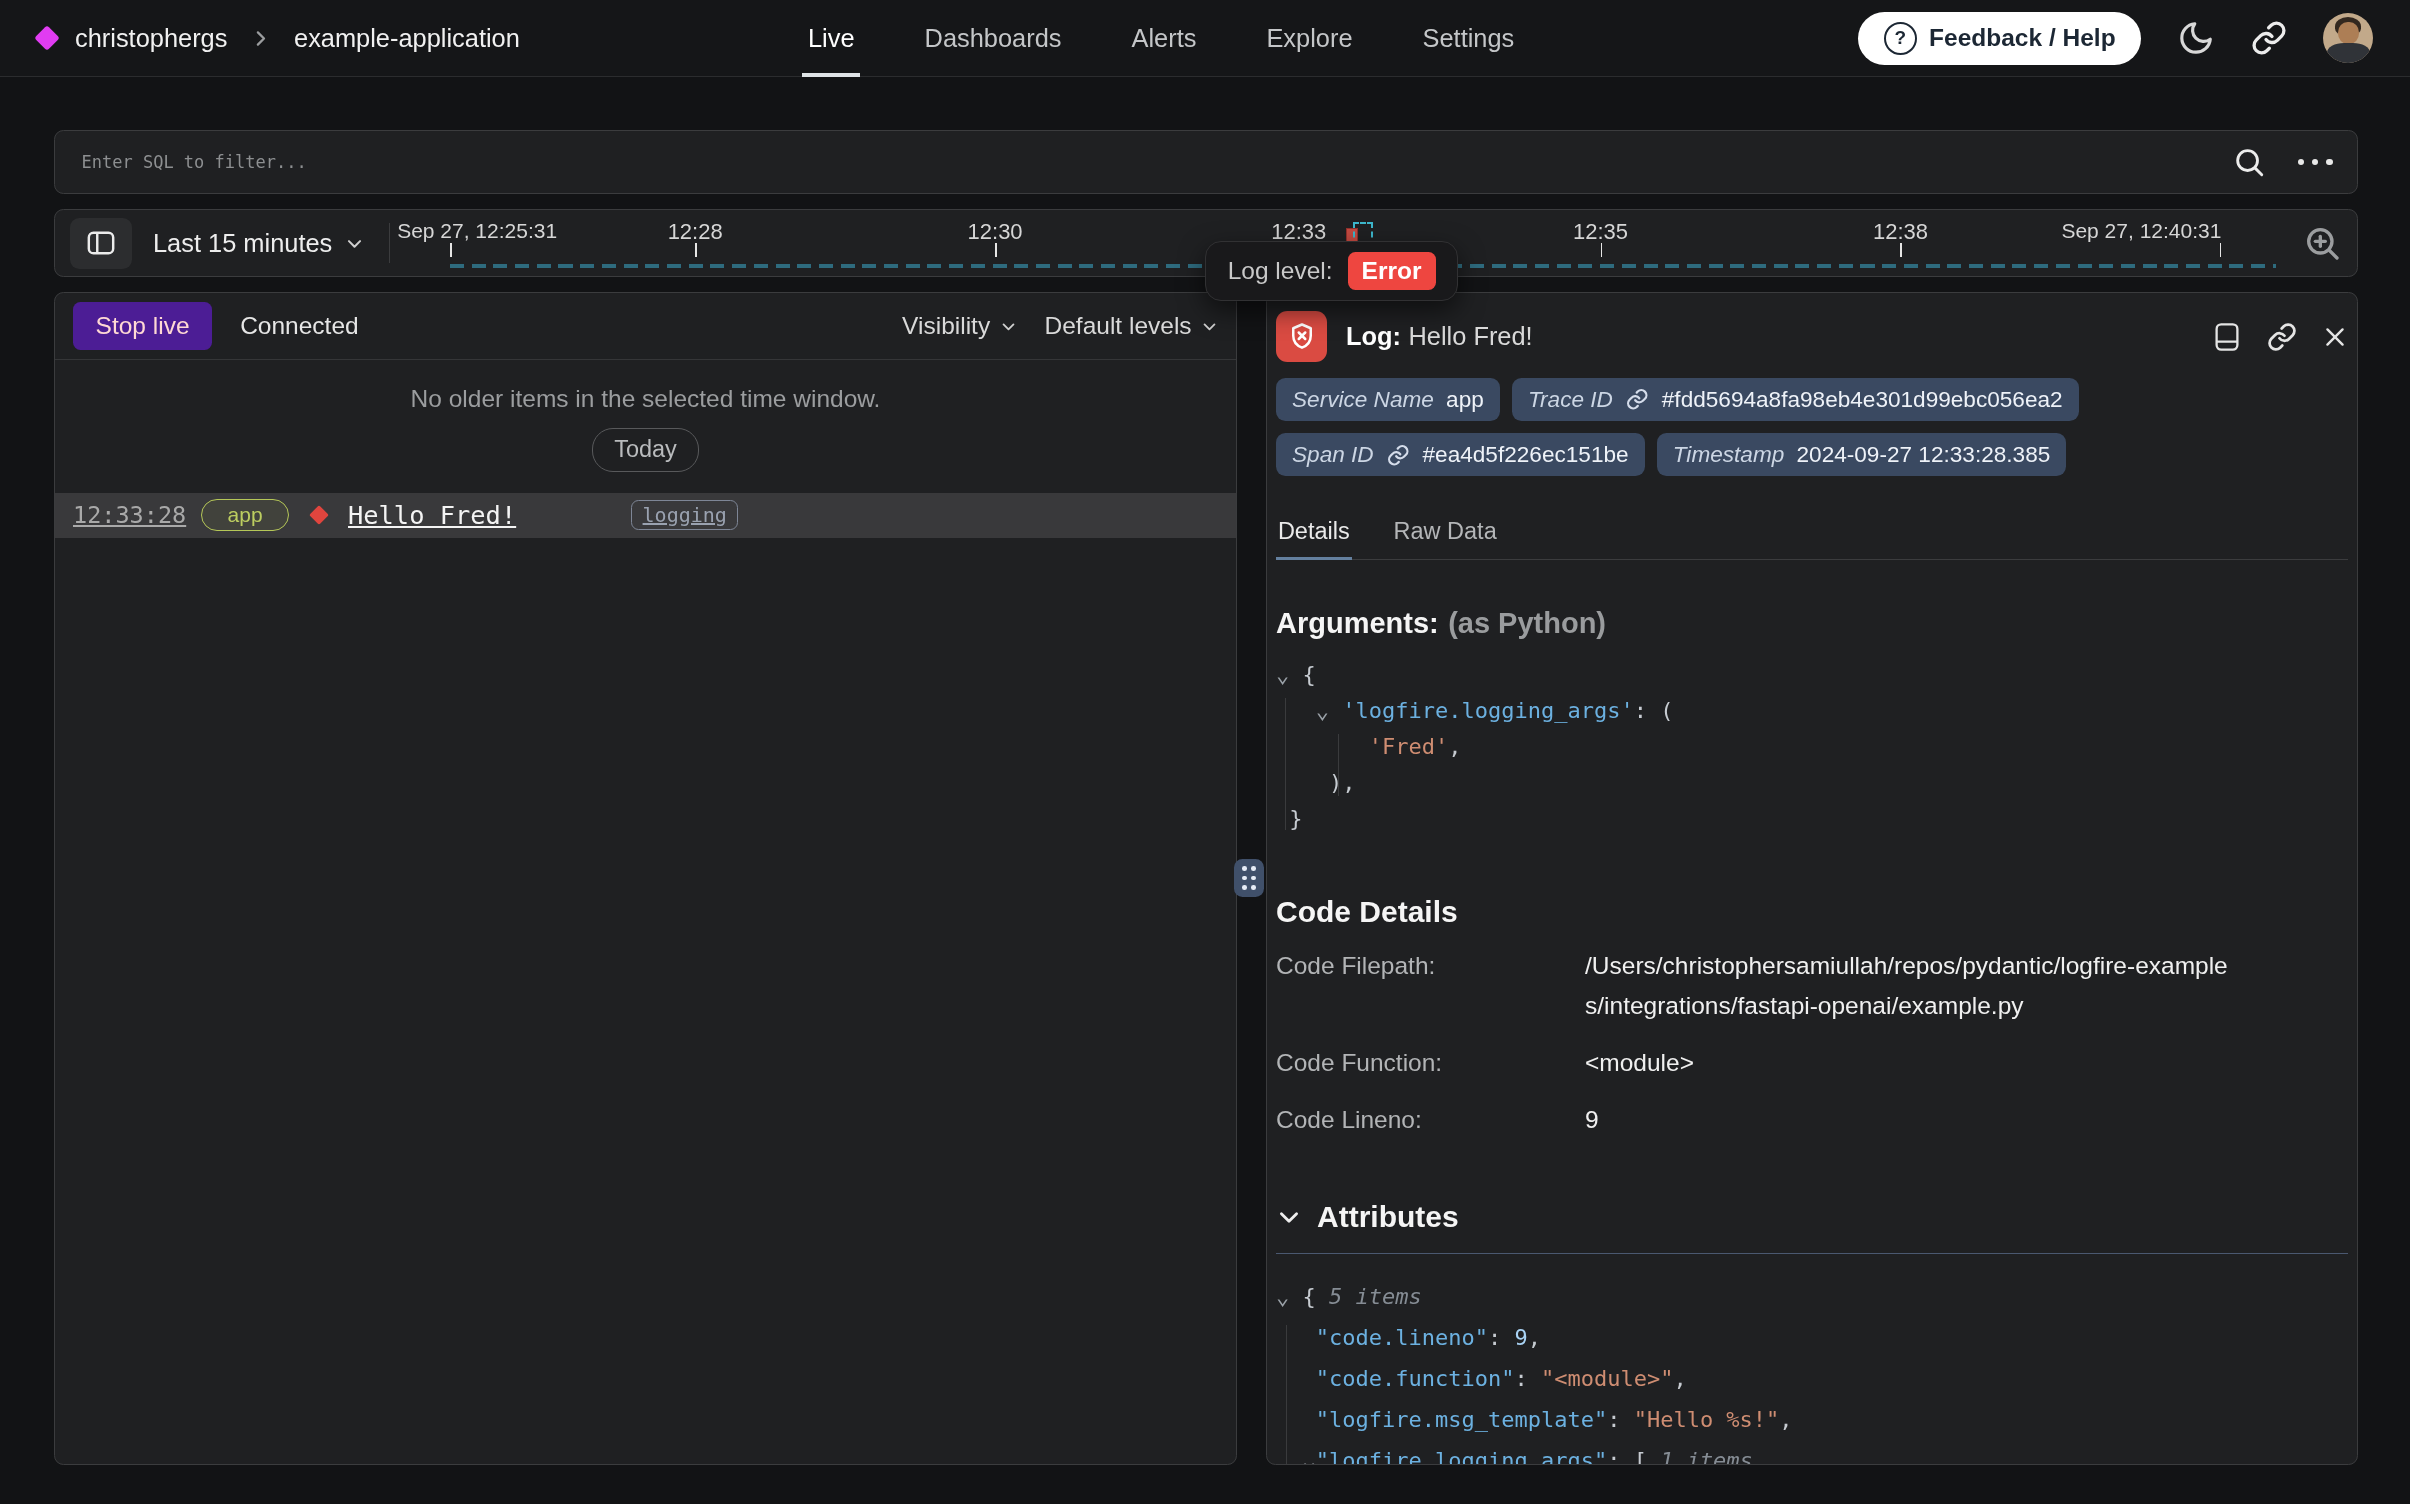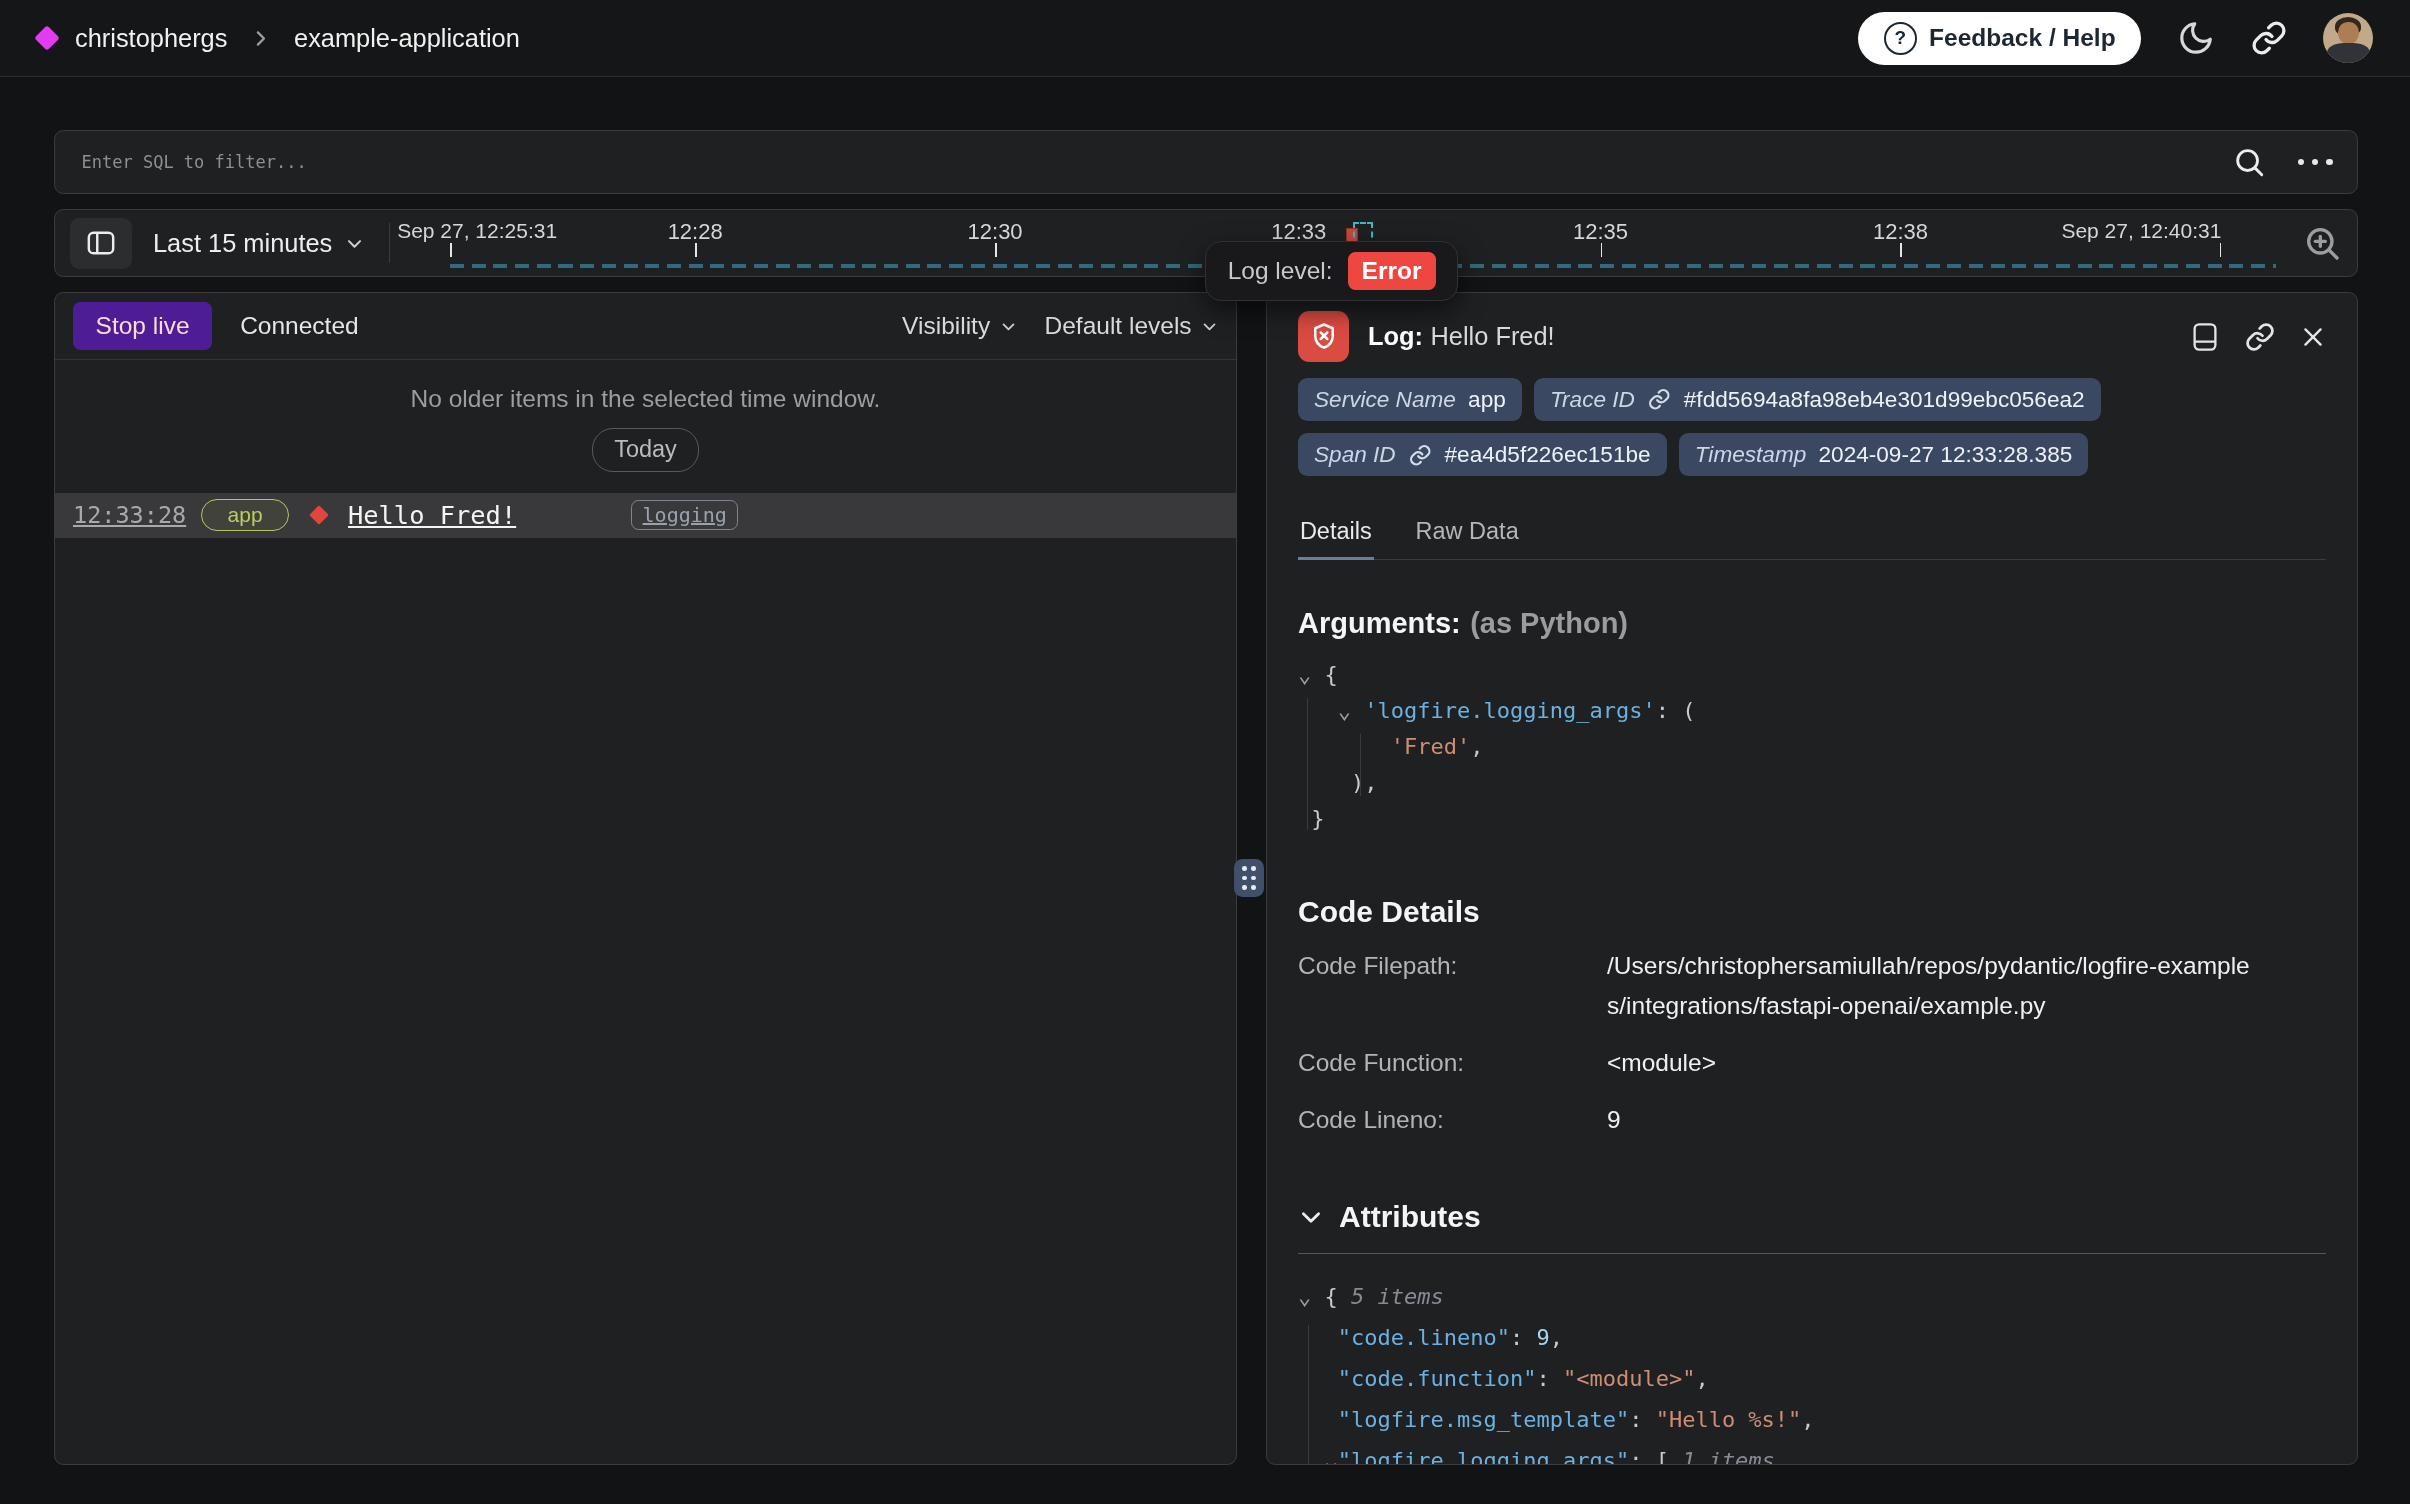--- a/index.html
+++ b/index.html
@@ -59,21 +59,21 @@
   .leveltip{position:absolute;left:1205px;top:241px;height:58px;background:#19191b;border:0.9px solid #313133;
             border-radius:16px;display:flex;align-items:center;gap:15px;padding:0 21.7px;z-index:30;
             box-shadow:0 9.4px 26px rgba(0,0,0,.55);}
   .leveltip .lbl{font-size:24.5px;color:#c9c9c9;}
   .levelbadge{background:#ee4640;color:#ffffff;font-size:24.5px;font-weight:700;border-radius:7.5px;padding:4.7px 14px;}
 
   
   .panel{position:absolute;top:292px;bottom:40px;background:#1f2022;border:0.9px solid #3b3c3e;border-radius:9.4px;
          box-sizing:border-box;overflow:hidden;}
   .panel-left{left:54px;width:1183px;}
-  .panel-right{left:1266px;right:53px;padding:0 31px;}
+  .panel-right{left:1266px;right:53px;padding:0 9px;}
   .gutter-handle{position:absolute;left:1234px;top:859px;width:30px;height:38px;background:#40506a;border-radius:8.5px;
                  display:grid;grid-template-columns:4.7px 4.7px;grid-auto-rows:4.7px;gap:4.7px;place-content:center;z-index:5;}
   .gutter-handle i{background:#e6ecf6;border-radius:50%;display:block;}
 
   
   .lp-header{height:66px;display:flex;align-items:center;gap:28px;padding:0 18px;border-bottom:0.9px solid #353638;}
   .stopbtn{background:#4c1d95;color:#ffd9d4;font-size:24.5px;border:none;border-radius:7.5px;padding:10.4px 22.6px;}
   .connected{font-size:24.5px;color:#e6e6e6;}
   .lp-dd{display:flex;align-items:center;gap:9.4px;font-size:24.5px;color:#d9d9d9;}
   .lp-spacer{flex:1;}
@@ -126,20 +126,27 @@
       <span class="diamond"></span>
       <span class="crumb">christophergs</span>
       <span class="crumb-sep">
         <svg width="21" height="21" viewBox="0 0 24 24" fill="none" stroke="#9b9d9f" stroke-width="2.6" stroke-linecap="round" stroke-linejoin="round">
             <polyline points="9 5 16 12 9 19"></polyline>
           </svg>
       </span>
       <span class="crumb">example-application</span>
     </div>
 
+    <div class="navtabs">
+      <span class="navtab active">Live</span>
+      <span class="navtab">Dashboards</span>
+      <span class="navtab">Alerts</span>
+      <span class="navtab">Explore</span>
+      <span class="navtab">Settings</span>
+    </div>
 
     <div class="navright">
       <button class="feedback" style="border:none;cursor:pointer;">
         <span class="qmark">?</span>
         <span>Feedback / Help</span>
       </button>
       <span class="iconbtn">
         <svg width="38" height="38" viewBox="0 0 24 24" fill="none" stroke="#d8d8d8" stroke-width="2" stroke-linecap="round" stroke-linejoin="round">
             <path d="M21 12.79A9 9 0 1 1 11.21 3 7 7 0 0 0 21 12.79z"></path>
           </svg>

